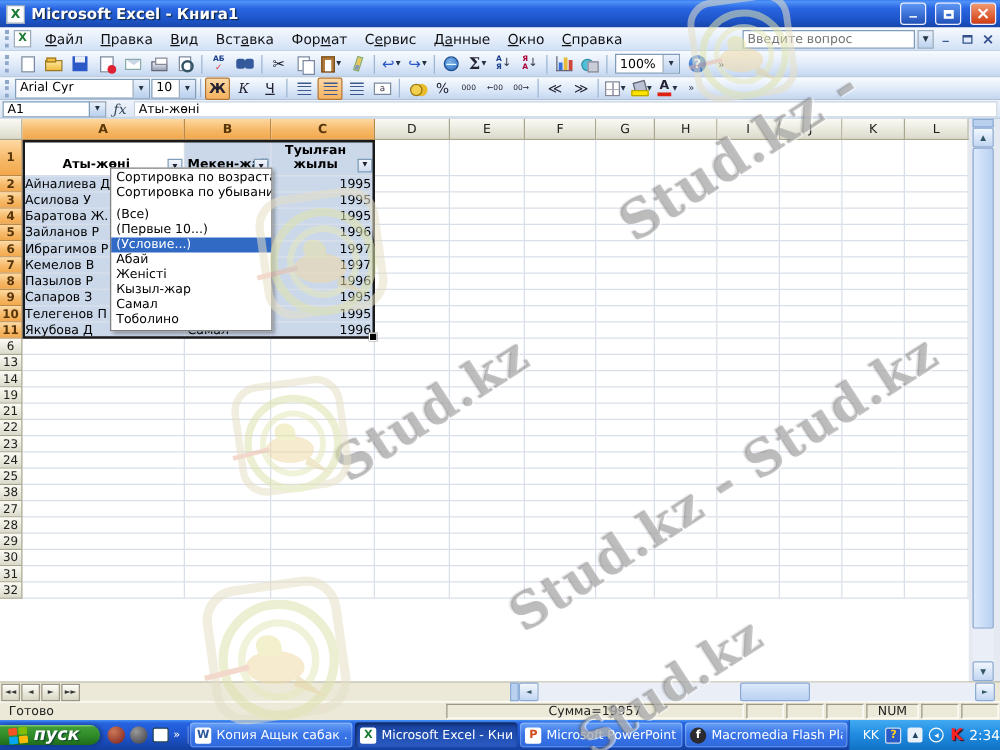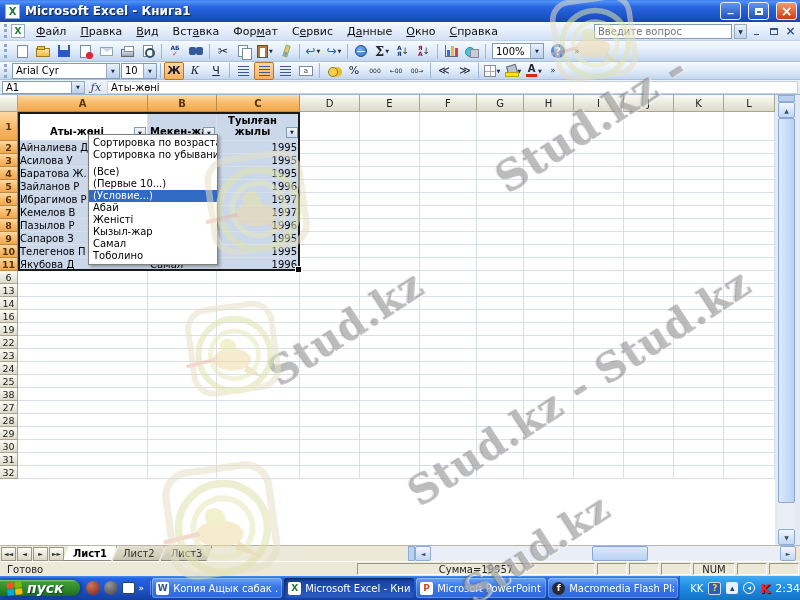--- a/index.html
+++ b/index.html
@@ -645,36 +645,36 @@
             <div class="cell" style="width: 60px;"></div>
             <div class="cell" style="width: 57px;"></div>
             <div class="cell" style="width: 47px;"></div>
             <div class="cell" style="width: 50px;"></div>
             <div class="cell" style="width: 50px;"></div>
             <div class="cell" style="width: 50px;"></div>
             <div class="cell" style="width: 50px;"></div>
             <div class="cell" style="width: 51px;"></div>
           </div>
           <div class="grow" style="height: 13px;">
-            <div class="rhd">16</div>
-            <div class="cell" style="width: 130px;"></div>
-            <div class="cell" style="width: 69px;"></div>
-            <div class="cell" style="width: 83px;"></div>
-            <div class="cell" style="width: 60px;"></div>
-            <div class="cell" style="width: 60px;"></div>
-            <div class="cell" style="width: 57px;"></div>
-            <div class="cell" style="width: 47px;"></div>
-            <div class="cell" style="width: 50px;"></div>
-            <div class="cell" style="width: 50px;"></div>
-            <div class="cell" style="width: 50px;"></div>
-            <div class="cell" style="width: 50px;"></div>
-            <div class="cell" style="width: 51px;"></div>
-          </div>
-          <div class="grow" style="height: 13px;">
             <div class="rhd">19</div>
+            <div class="cell" style="width: 130px;"></div>
+            <div class="cell" style="width: 69px;"></div>
+            <div class="cell" style="width: 83px;"></div>
+            <div class="cell" style="width: 60px;"></div>
+            <div class="cell" style="width: 60px;"></div>
+            <div class="cell" style="width: 57px;"></div>
+            <div class="cell" style="width: 47px;"></div>
+            <div class="cell" style="width: 50px;"></div>
+            <div class="cell" style="width: 50px;"></div>
+            <div class="cell" style="width: 50px;"></div>
+            <div class="cell" style="width: 50px;"></div>
+            <div class="cell" style="width: 51px;"></div>
+          </div>
+          <div class="grow" style="height: 13px;">
+            <div class="rhd">21</div>
             <div class="cell" style="width: 130px;"></div>
             <div class="cell" style="width: 69px;"></div>
             <div class="cell" style="width: 83px;"></div>
             <div class="cell" style="width: 60px;"></div>
             <div class="cell" style="width: 60px;"></div>
             <div class="cell" style="width: 57px;"></div>
             <div class="cell" style="width: 47px;"></div>
             <div class="cell" style="width: 50px;"></div>
             <div class="cell" style="width: 50px;"></div>
             <div class="cell" style="width: 50px;"></div>
@@ -869,25 +869,20 @@
       <span class="vtrack"></span>
       <span class="sbtn">▼</span>
     </div>
   </div>
 
   <div class="tabbar">
     <span class="tnav">◄◄</span>
     <span class="tnav">◄</span>
     <span class="tnav">►</span>
     <span class="tnav">►►</span>
-    <span class="tabs">
-        <div class="stab on">Лист1</div>
-        <div class="stab">Лист2</div>
-        <div class="stab">Лист3</div>
-      </span>
     <span class="hsb">
       <span class="hsplit"></span>
       <span class="sbtn">◄</span>
       <span class="htrack">
           <span class="hthumb"></span>
         </span>
       <span class="sbtn">►</span>
     </span>
   </div>
 

